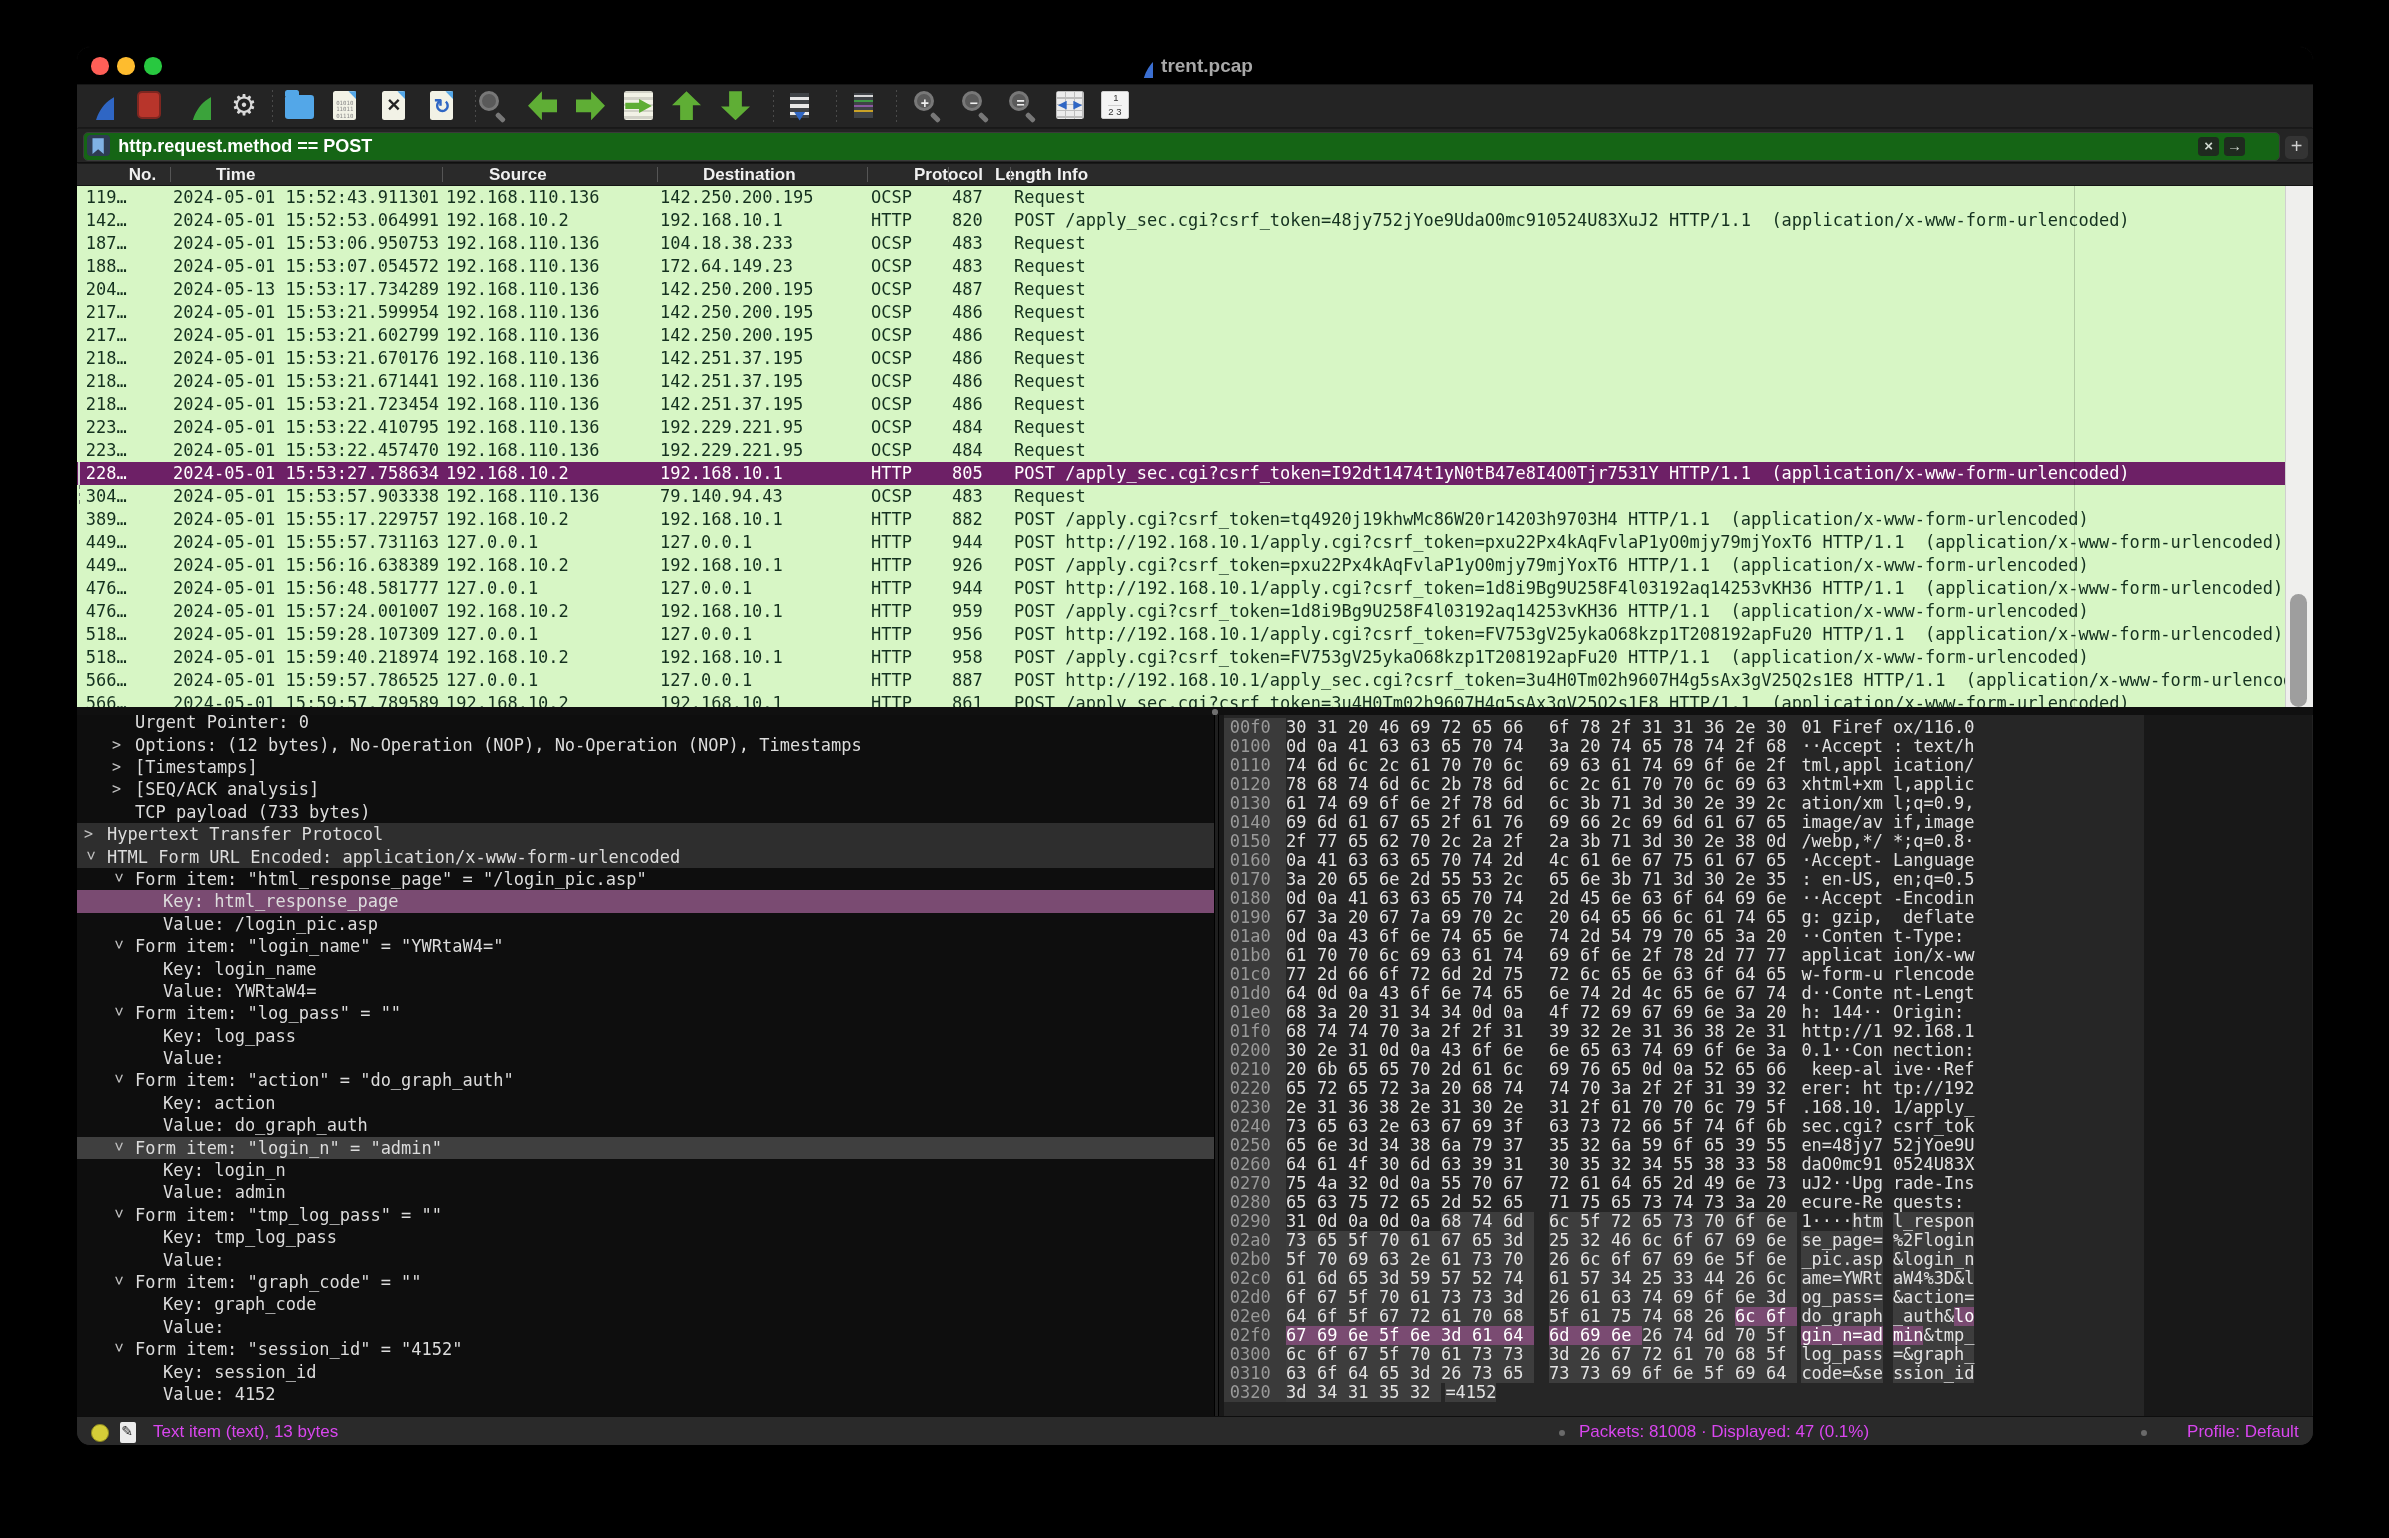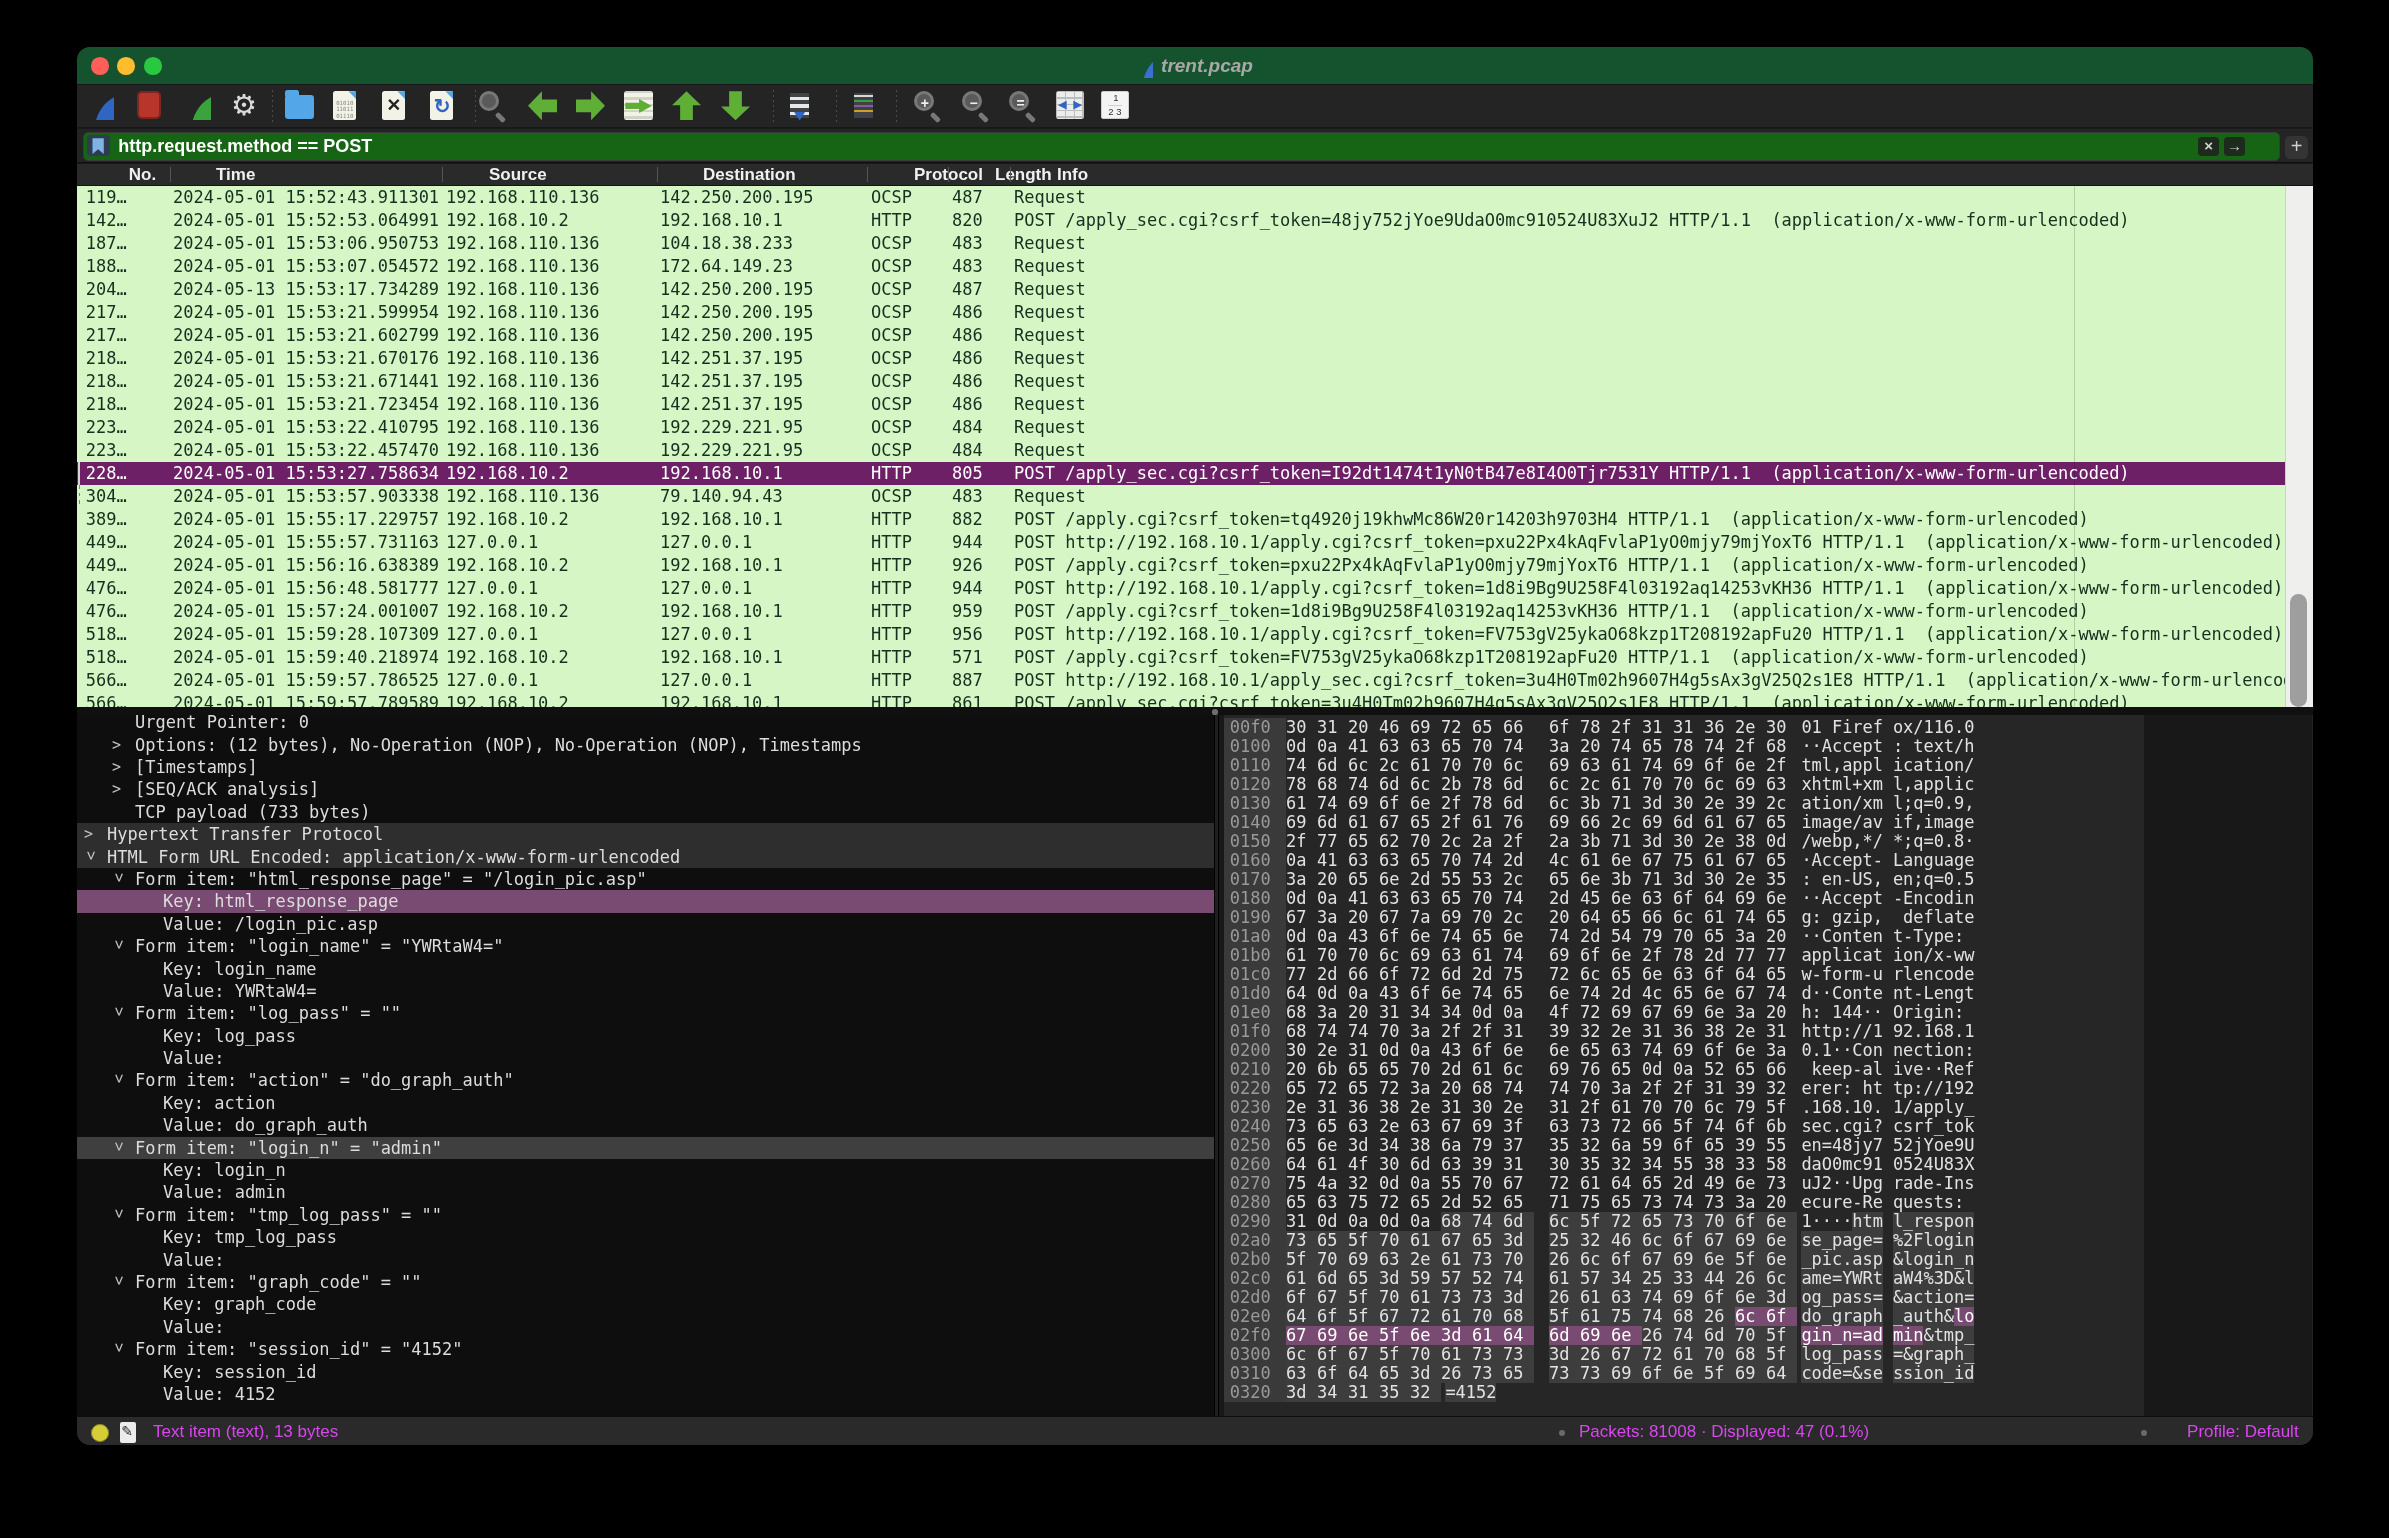--- a/index.html
+++ b/index.html
@@ -4,22 +4,22 @@
 <title>trent.pcap</title>
 <style>
   * { margin:0; padding:0; box-sizing:border-box; }
   html,body { width:2389px; height:1539px; background:#000; overflow:hidden;
               font-family:"Liberation Sans", sans-serif; }
   .window { position:absolute; left:76px; top:46px; width:2238px; height:1400px;
             background:#181818; border-radius:14px; overflow:hidden; border:0.6px solid #000;
             box-shadow:0 0 0 0.6px #2a2a2a inset; }
 
   
-  .titlebar { position:absolute; left:0; top:0; right:0; height:38px; background:#14532d;
-              border-bottom:0.6px solid #161616;font-style:italic; }
+  .titlebar { position:absolute; left:0; top:0; right:0; height:38px; background:#000000;
+              border-bottom:0.6px solid #161616; }
   .tl { position:absolute; top:10px; width:17.6px; height:17.6px; border-radius:50%; }
   .tl.red{ left:14px; background:#ff5f57; } .tl.yel{ left:40px; background:#febc2e; }
   .tl.grn{ left:67px; background:#28c840; }
   .titlewrap { position:absolute; left:0; right:0; top:0; height:38px; display:flex;
                align-items:center; justify-content:center; gap:7.6px; }
   .fin { width:16.4px; height:24px; background:#3b6fd1;
          clip-path: path("M4 38 C6 18 14 6 26 1 C22 13 19 27 18 38 Z"); }
   .title-text { font-size:19px; font-weight:bold; color:#a8a8a8; }
 
   
@@ -412,21 +412,21 @@
         <span class="c-proto">HTTP</span>
         <span class="c-len">956</span>
         <span class="c-info">POST http://192.168.10.1/apply.cgi?csrf_token=FV753gV25ykaO68kzp1T208192apFu20 HTTP/1.1  (application/x-www-form-urlencoded)</span>
       </div>
       <div class="prow">
         <span class="c-no">518…</span>
         <span class="c-time">2024-05-01 15:59:40.218974</span>
         <span class="c-src">192.168.10.2</span>
         <span class="c-dst">192.168.10.1</span>
         <span class="c-proto">HTTP</span>
-        <span class="c-len">571</span>
+        <span class="c-len">958</span>
         <span class="c-info">POST /apply.cgi?csrf_token=FV753gV25ykaO68kzp1T208192apFu20 HTTP/1.1  (application/x-www-form-urlencoded)</span>
       </div>
       <div class="prow">
         <span class="c-no">566…</span>
         <span class="c-time">2024-05-01 15:59:57.786525</span>
         <span class="c-src">127.0.0.1</span>
         <span class="c-dst">127.0.0.1</span>
         <span class="c-proto">HTTP</span>
         <span class="c-len">887</span>
         <span class="c-info">POST http://192.168.10.1/apply_sec.cgi?csrf_token=3u4H0Tm02h9607H4g5sAx3gV25Q2s1E8 HTTP/1.1  (application/x-www-form-urlencoded)</span>

